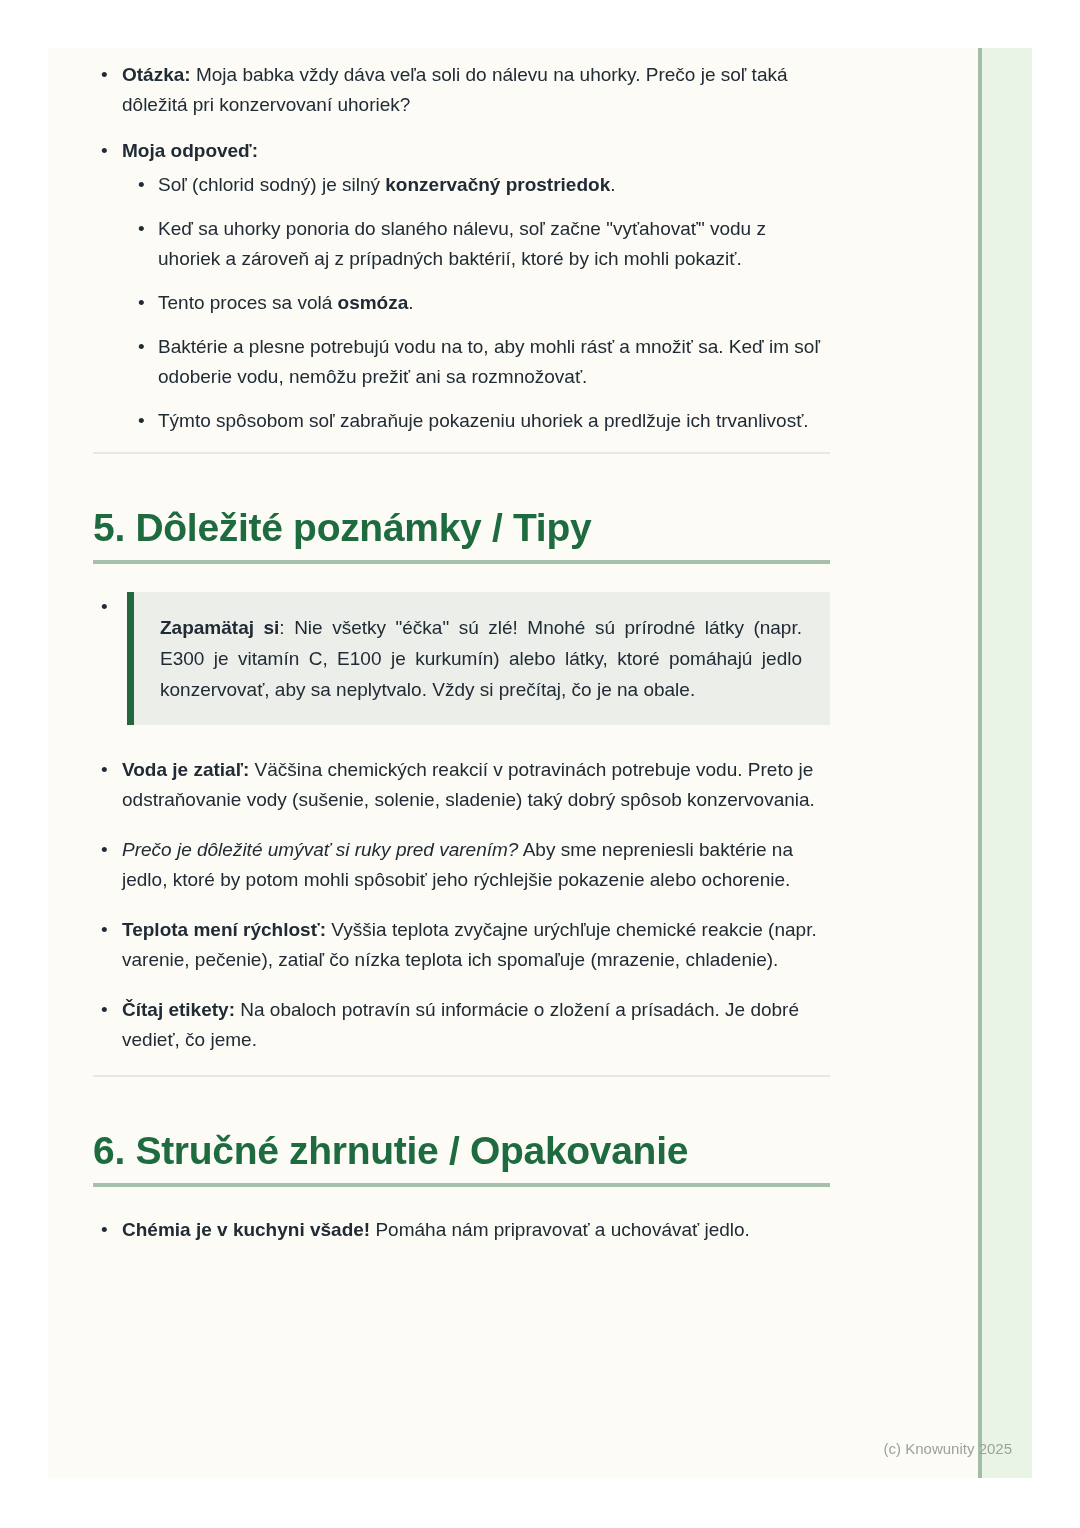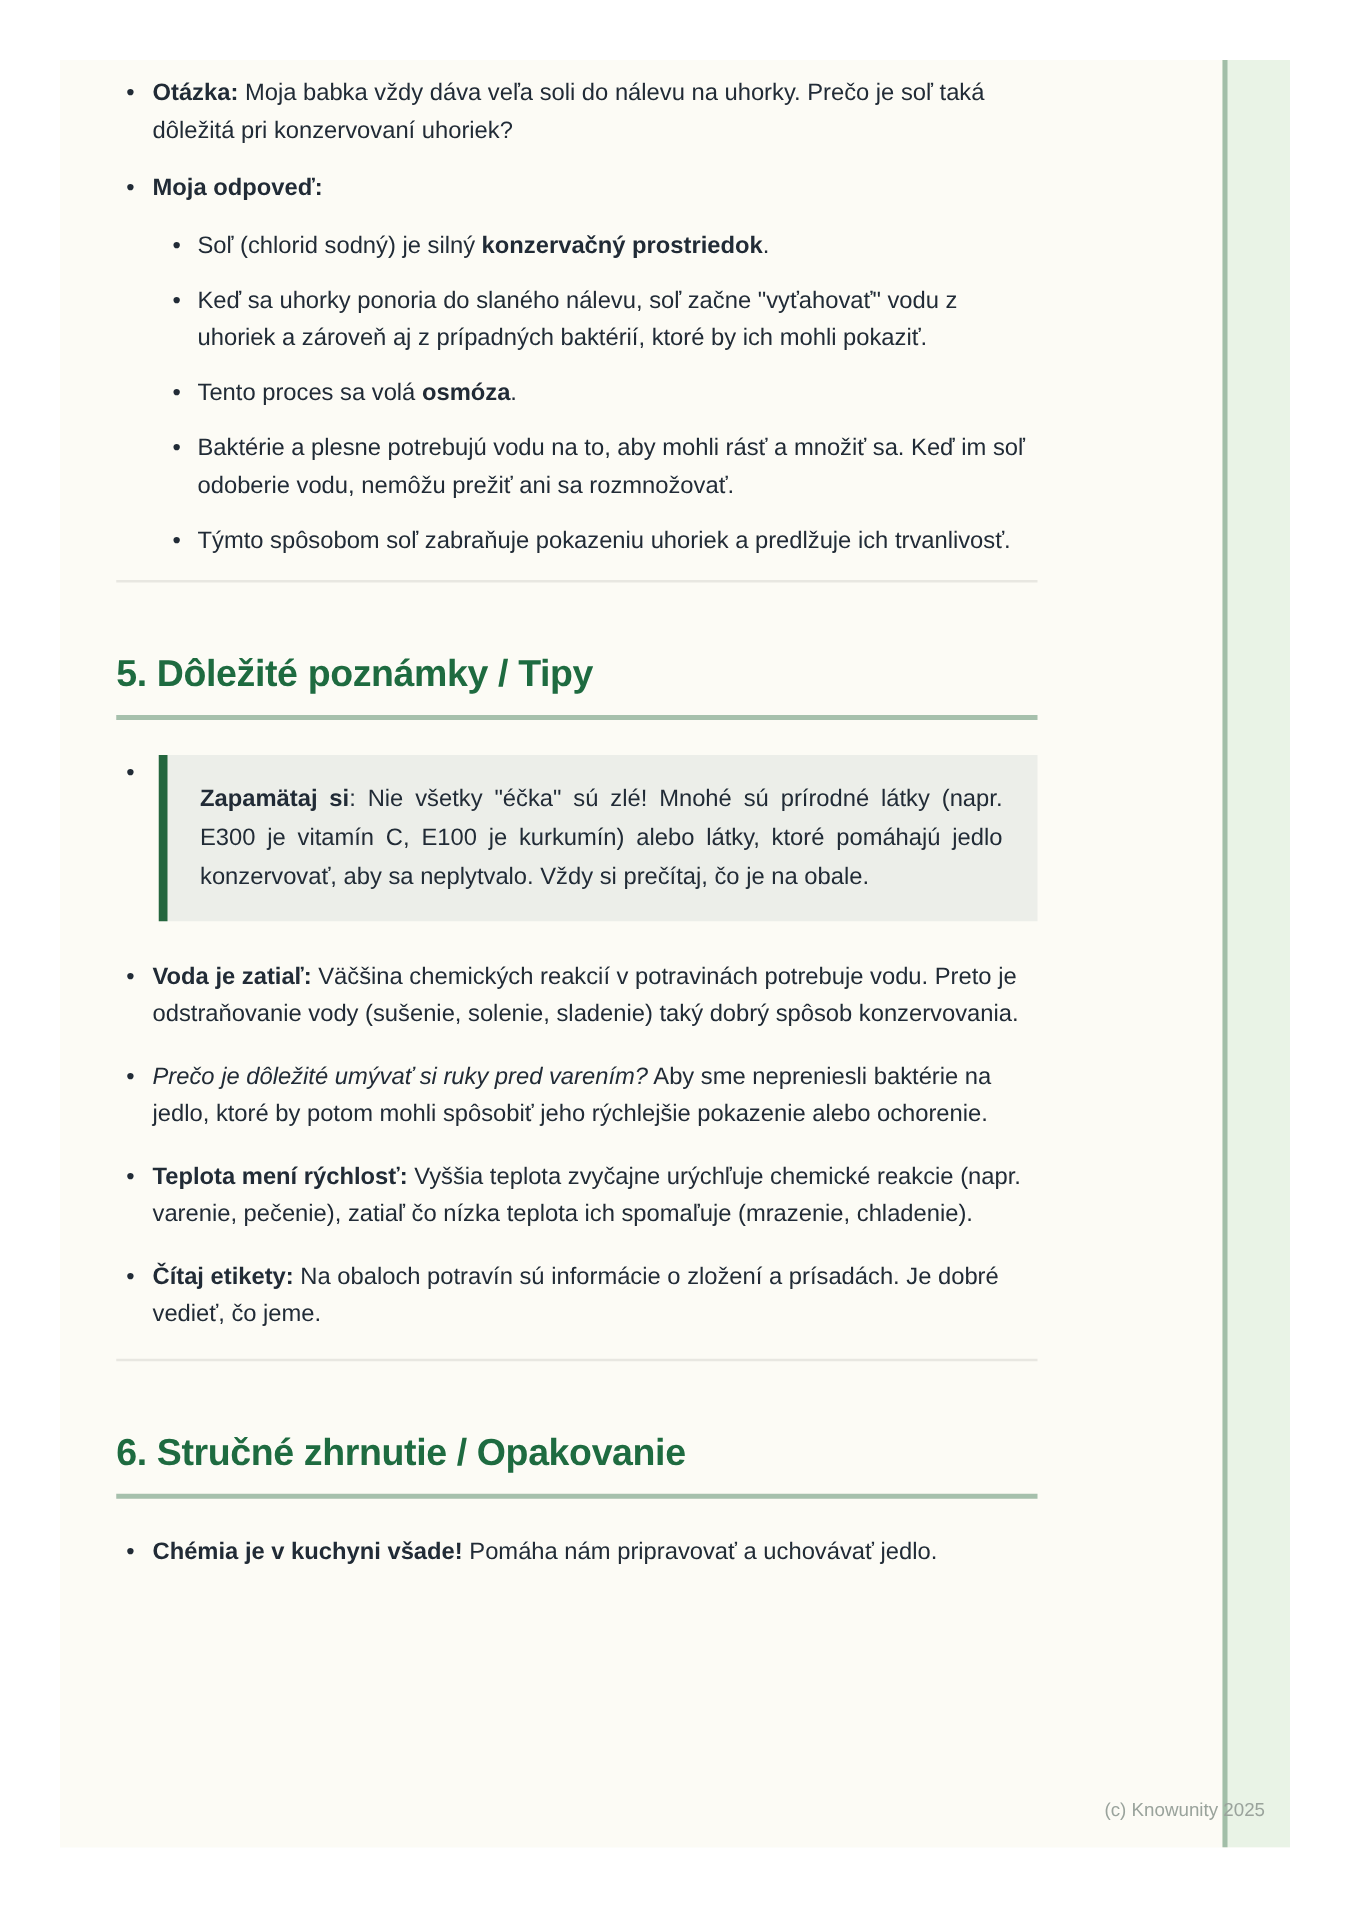--- a/index.html
+++ b/index.html
@@ -55,39 +55,39 @@
   }
   ul.list > li::before {
     content: "\2022";
     position: absolute;
     left: 8px;
     top: 0;
     line-height: inherit;
     color: #212b36;
   }
   ul.sub {
-    margin-top: 16px;
+    margin-top: 4px;
     margin-left: 7px;
   }
   ul.sub > li {
     padding-left: 29px;
     margin-bottom: 14px;
   }
   ul.sub > li::before {
     left: 9px;
   }
   ul.sub > li:last-child { margin-bottom: 0; }
   .divider {
     border: none;
     border-top: 2px solid #e8e7e1;
     margin: 12px 0 0 0;
   }
   h2.section-heading {
     margin: 54px 0 0 0;
-    font-size: 30px;
+    font-size: 39px;
     line-height: 40px;
     font-weight: 700;
     color: #1e6b40;
     letter-spacing: -0.3px;
     padding-bottom: 12px;
     border-bottom: 4px solid #a6c0ac;
   }
   ul.callout-list {
     margin-top: 28px;
   }

